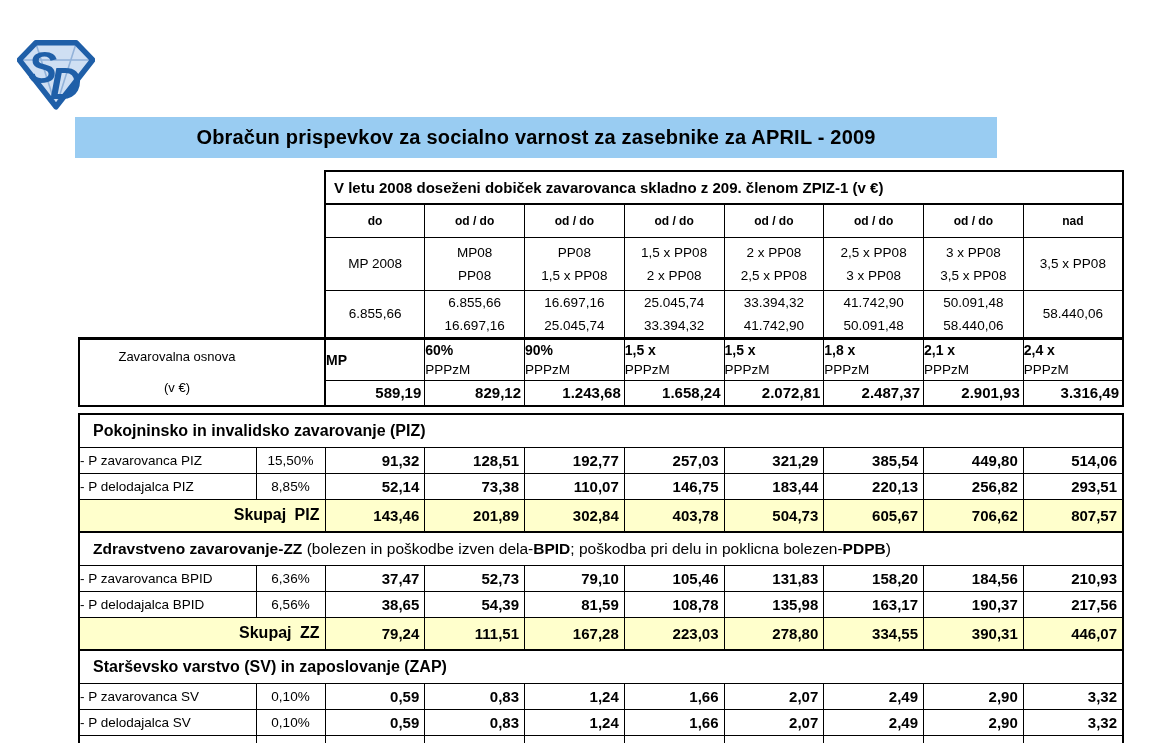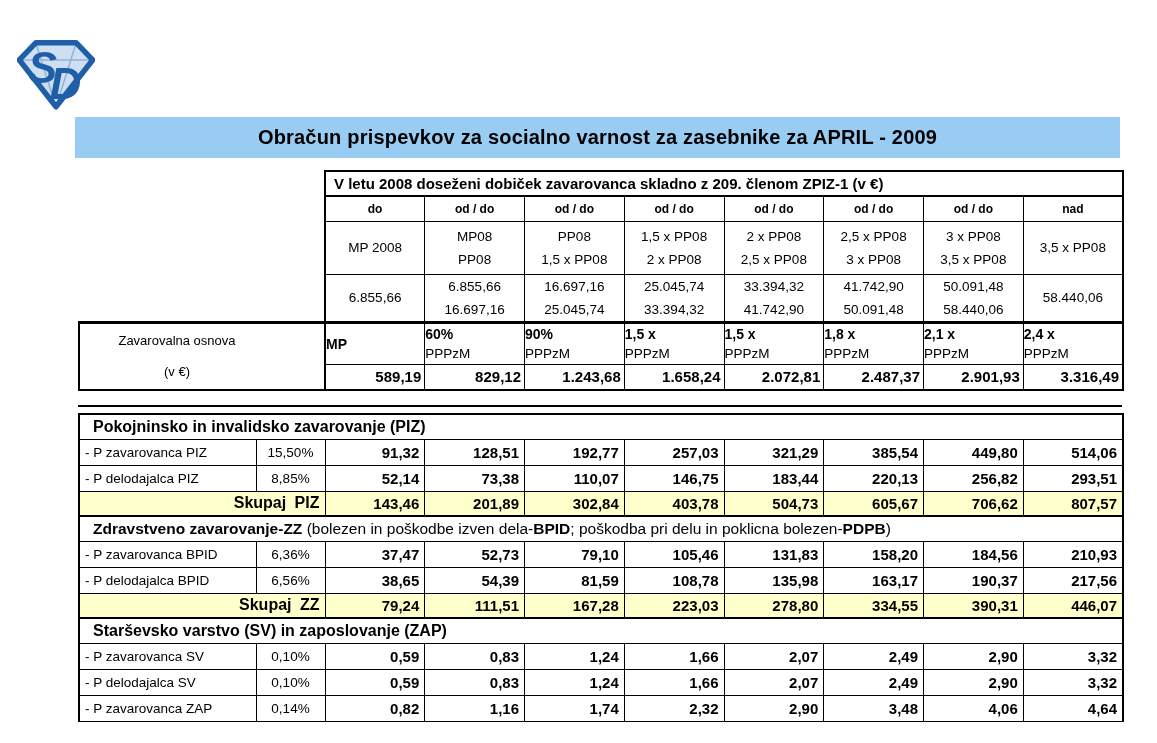--- a/index.html
+++ b/index.html
@@ -1,47 +1,47 @@
 <!DOCTYPE html>
 <html style="--banner: #99CCF2; --yellow: #FFFFCC;"><head>
 <meta charset="utf-8">
 <style>
   *{margin:0;padding:0;box-sizing:border-box}
   html,body{width:1157px;height:743px;overflow:hidden;background:#fff;
     font-family:"Liberation Sans","DejaVu Sans",sans-serif;color:#000}
   body{position:relative}
   .abs{position:absolute}
   .logo{left:17px;top:38px;width:78px;height:72px}
-  .banner{left:75px;top:117px;width:1045px;height:41px;background:var(--banner,#99CCF2);
+  .banner{left:75px;top:117px;width:922px;height:41px;background:var(--banner,#99CCF2);
     text-align:center;line-height:41px;font-size:20px;font-weight:bold;letter-spacing:.2px}
   table{border-collapse:collapse;table-layout:fixed}
   .t1{left:78px;top:170px;width:1044px}
   .t2{left:78px;top:413px;width:1044px}
   .divider{left:78px;top:405px;width:1044px;height:2px;background:#000}
   td{border:1px solid #000;overflow:hidden;white-space:nowrap;vertical-align:middle}
   td.nb{border:none}
   .bl2{border-left-width:2px}.br2{border-right-width:2px}
   .bt2{border-top-width:2px}.bb2{border-bottom-width:2px}.bt3{border-top-width:3px}
-  tr.h27 td{height:25px} tr.h26 td{height:26px} tr.h53 td{height:53px}
+  tr.h27 td{height:33px} tr.h26 td{height:26px} tr.h53 td{height:53px}
   tr.h48 td{height:48px} tr.h42 td{height:42px}
   .t1 .title{font-weight:bold;font-size:15px;padding-left:8px}
   .hd{font-weight:bold;font-size:12px;text-align:center}
   .two{text-align:center;font-size:13.5px}
   .two .ln{line-height:23px}
   .basis{text-align:left}
   .basis .a{font-weight:bold;font-size:14px;line-height:19px}
   .basis .b{font-size:13.5px;line-height:19px}
   .one{font-weight:bold;font-size:14px}
   .osnova{font-size:13px;text-align:center;padding-right:50px}
   .osnova .u{margin-top:16px}
   .val{font-weight:bold;font-size:15px;text-align:right;padding-right:3px}
   .sec{font-weight:bold;font-size:16px;padding-left:13px;border-top-width:2px}
   .sec.mix{font-weight:normal;font-size:15.5px}
   .sec.mix .b{font-weight:bold}
-  .lbl{font-size:13.5px;padding-left:5px}
+  .lbl{font-size:13.5px;}
   .pct{font-size:13.5px;text-align:center}
   .num{font-weight:bold;font-size:15px;text-align:right;padding-right:5px}
   .sumrow td{background:var(--yellow,#FFFFCC);border-bottom-width:2px}
   .sumlbl{font-weight:bold;font-size:16px;text-align:right;padding-right:5px;word-spacing:4px}
 </style>
 </head>
 <body>
 
 <div class="abs logo">
   <svg width="78" height="72" viewBox="0 0 100 92">

